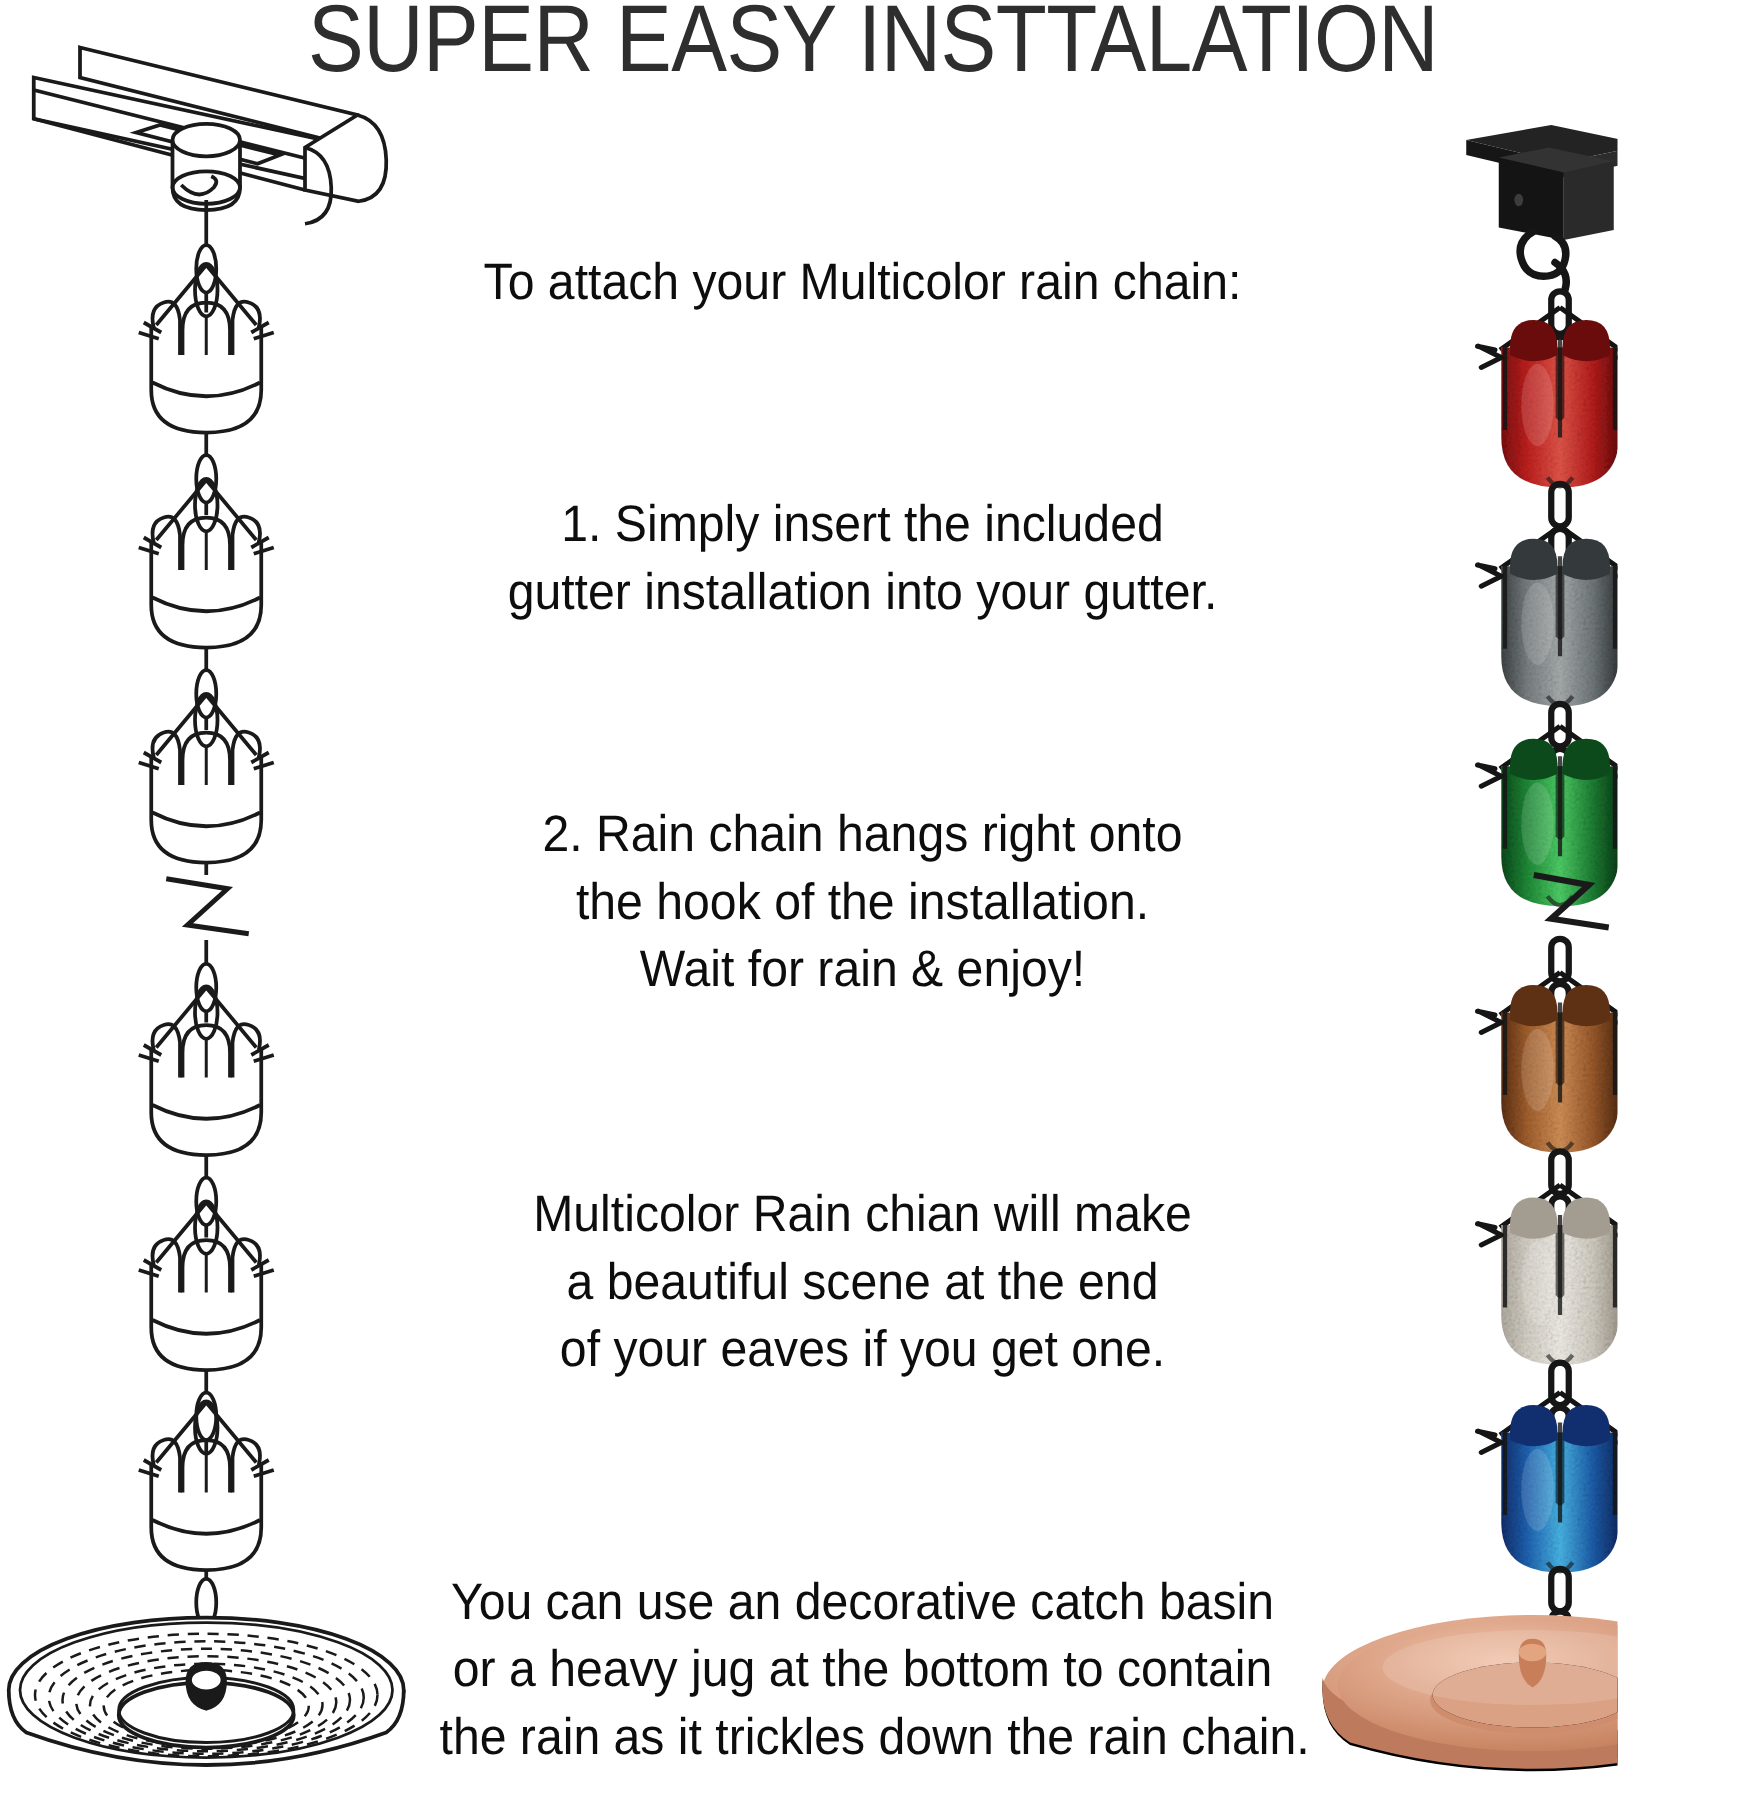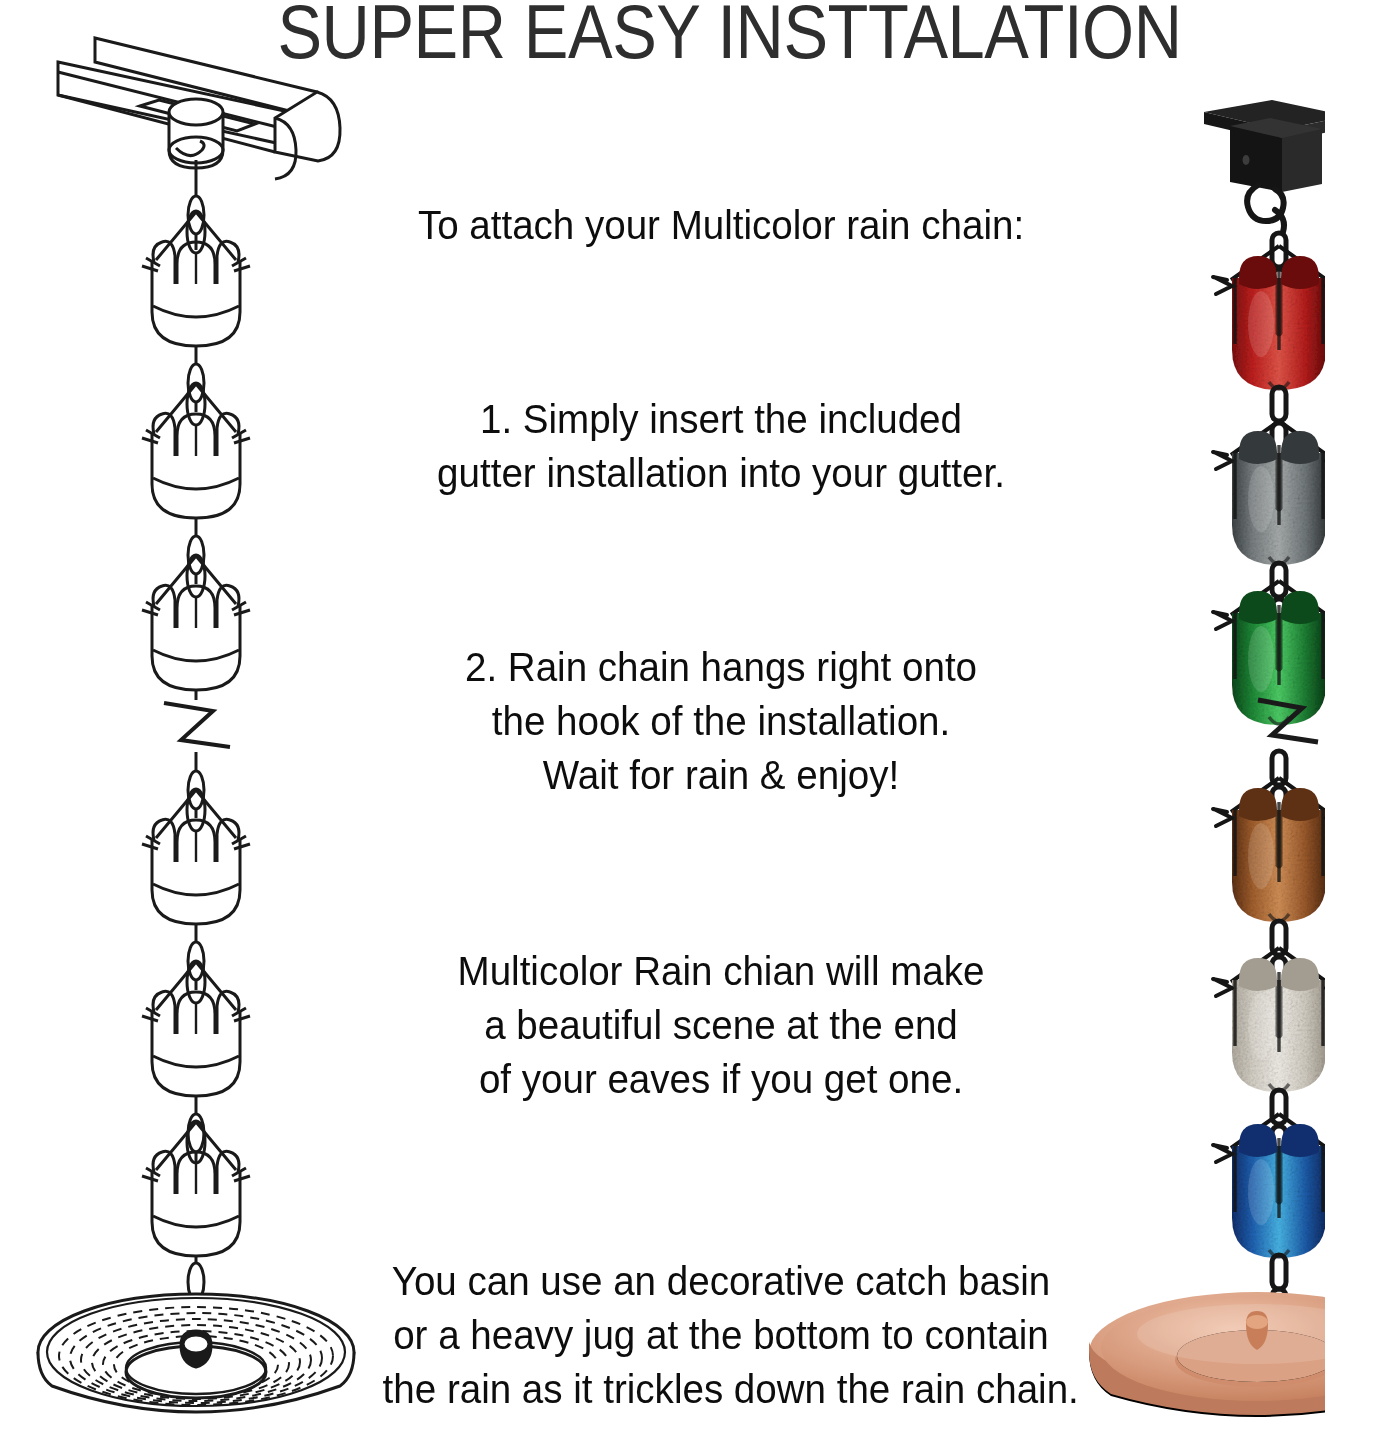--- a/index.html
+++ b/index.html
@@ -9,21 +9,20 @@
   }
   body {
     font-family: "Liberation Sans", sans-serif;
   }
   #page {
     position: relative;
     width: 1294px;
     height: 1437px;
     background: #ffffff;
     overflow: hidden;
-    margin-left: 31px;
   }
 
   
   .title {
     position: absolute;
     top: -6px;
     left: 0;
     width: 1397px;
     text-align: center;
     font-size: 76px;

